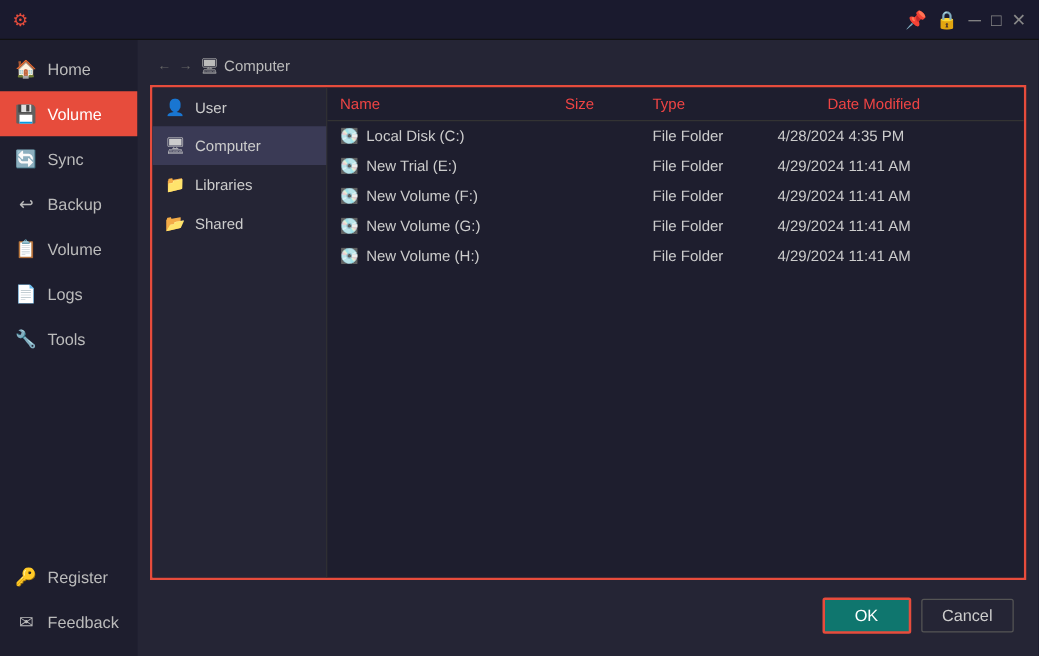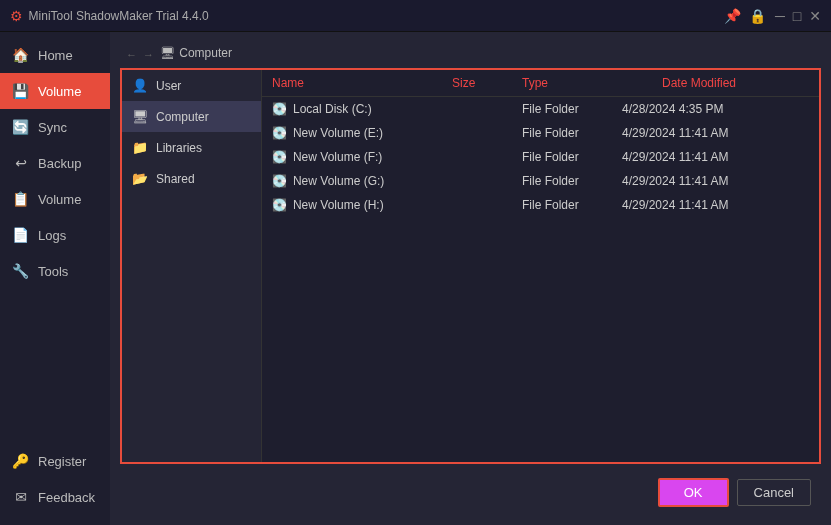--- a/index.html
+++ b/index.html
@@ -196,21 +196,21 @@
     
     .bottom-bar {
       display: flex;
       justify-content: flex-end;
       align-items: center;
       padding: 8px 10px;
       gap: 8px;
       margin-top: 6px;
     }
     .btn-ok {
-      background: #d946ef;
+      background: #0f766e;
       color: #fff;
       border: 2px solid #e74c3c;
       padding: 5px 24px;
       cursor: pointer;
       font-size: 13px;
       border-radius: 2px;
     }
     .btn-cancel {
       background: transparent;
       color: #ccc;
@@ -220,21 +220,20 @@
       font-size: 13px;
       border-radius: 2px;
     }
   </style>
 </head>
 <body>
 
 <div class="title-bar">
   <div class="title-bar-left">
     <span class="title-bar-logo">⚙</span>
-    <span>MiniTool ShadowMaker Trial 4.4.0</span>
   </div>
   <div class="title-bar-controls">
     <span title="Pin">📌</span>
     <span>🔒</span>
     <span>─</span>
     <span>□</span>
     <span>✕</span>
   </div>
 </div>
 
@@ -329,21 +328,21 @@
               <span>Local Disk (C:)</span>
             </div>
             <span class="file-row-size"></span>
             <span class="file-row-type">File Folder</span>
             <span class="file-row-date">4/28/2024 4:35 PM</span>
           </div>
 
           <div class="file-row">
             <div class="file-row-name">
               <span class="drive-icon">💽</span>
-              <span>New Volume (E:)</span>
+              <span>New Trial (E:)</span>
             </div>
             <span class="file-row-size"></span>
             <span class="file-row-type">File Folder</span>
             <span class="file-row-date">4/29/2024 11:41 AM</span>
           </div>
 
           <div class="file-row">
             <div class="file-row-name">
               <span class="drive-icon">💽</span>
               <span>New Volume (F:)</span>

